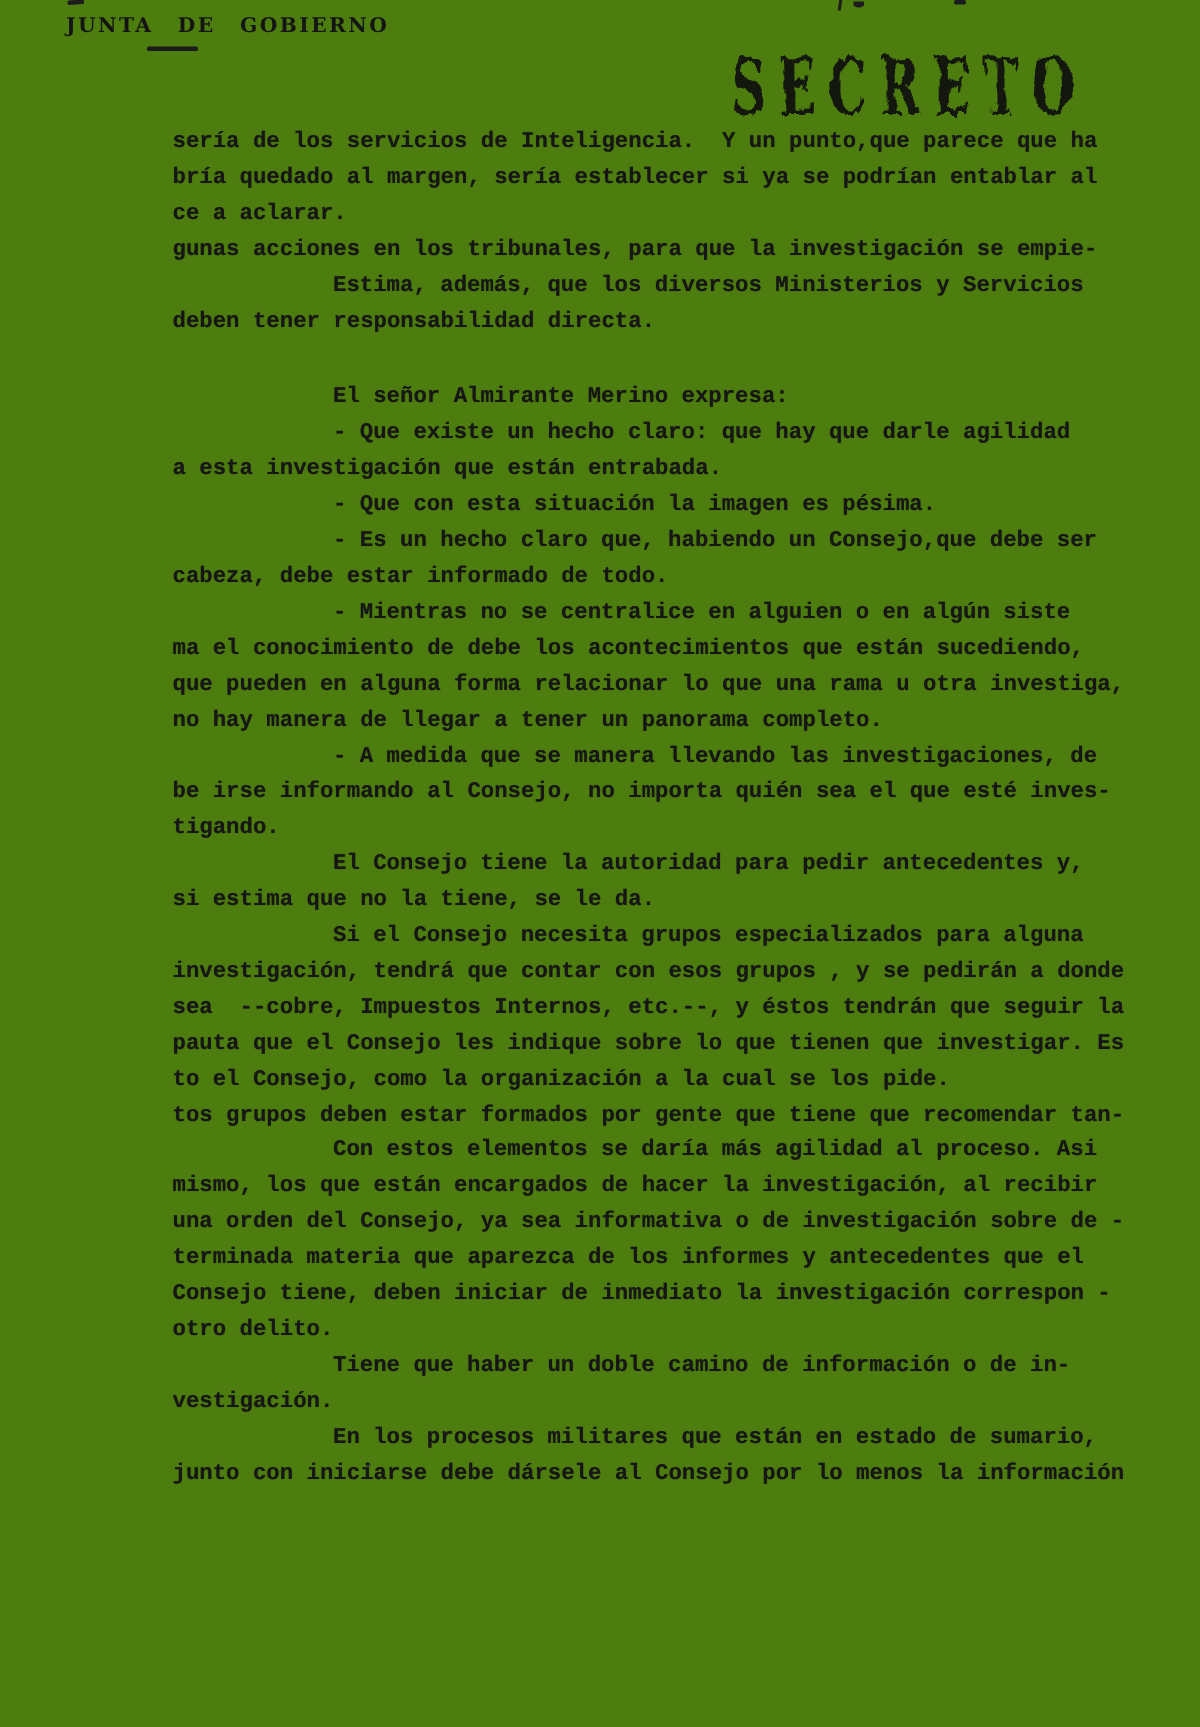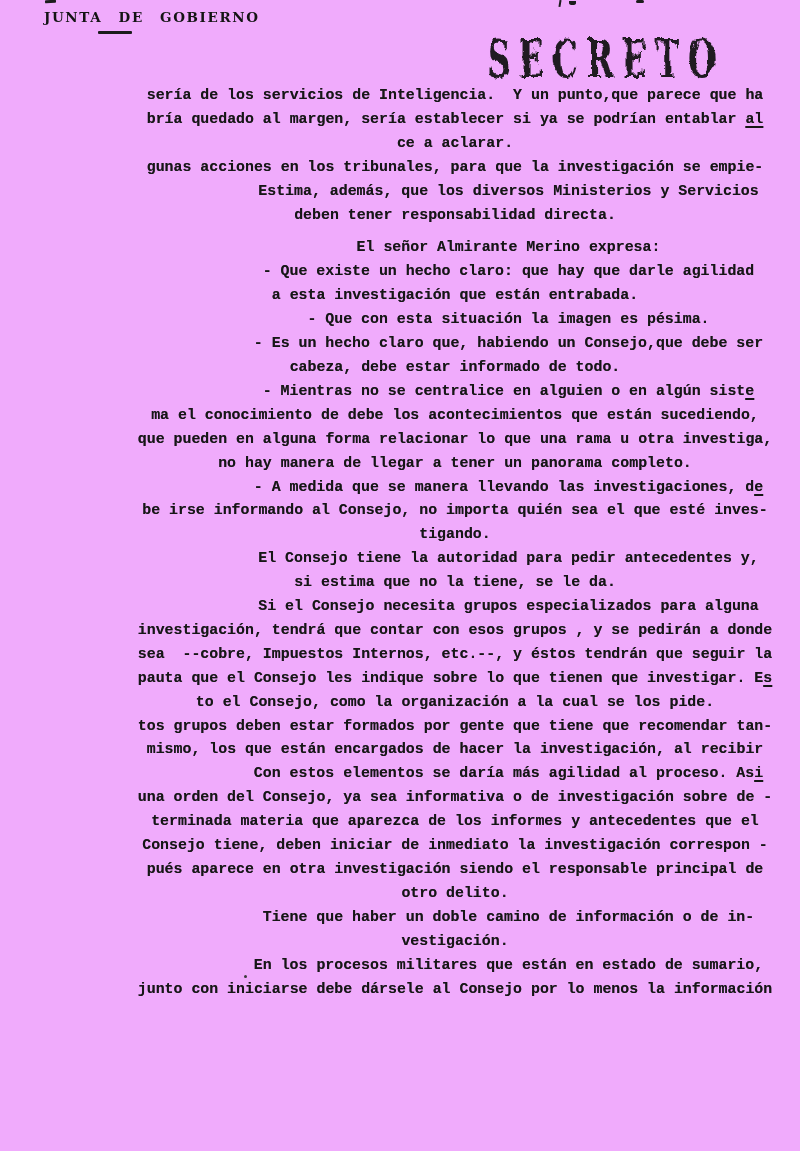--- a/index.html
+++ b/index.html
@@ -4,21 +4,21 @@
 <style>
   html, body {
     margin: 0;
     padding: 0;
     background: #ffffff;
   }
   .page {
     position: relative;
     width: 800px;
     height: 1151px;
-    background: #f0abfc;
+    background: #4d7c0f;
     overflow: hidden;
     font-family: "Liberation Mono", monospace;
   }
 
   
   .doc-header {
     position: absolute;
     left: 44px;
     top: 9px;
     font-family: "DejaVu Serif", serif;
@@ -52,42 +52,40 @@
     color: rgba(16, 16, 16, 0.92);
     transform: scale(0.62, 1);
     transform-origin: left top;
     filter: url(#stamp-grunge);
     white-space: nowrap;
   }
 
   
   .doc-lines {
     position: absolute;
-    left: 125px;
+    left: 115px;
     top: 84px;
     width: 660px;
     font-family: "Liberation Mono", monospace;
     font-weight: bold;
     font-size: 14.9px;
     line-height: 23.9px;
     color: #161616;
     text-shadow: 0 0 0.5px rgba(20,20,20,0.55);
-    text-align: center;
   }
   .line {
     white-space: pre;
   }
   .line.indent {
     padding-left: 107px;
   }
   .line.gap {
-    margin-top: 9px;
+    margin-top: 27px;
   }
   .ul-tail {
-    text-decoration: underline;
     text-decoration-thickness: 1.5px;
     text-underline-offset: 3px;
     margin-top: 28px;
   }
 
   
   .artifact { position: absolute; background: #1c1c1c; }
   .art-top-left     { left: 45px;  top: 0;     width: 11px; height: 3px; transform: rotate(-4deg); border-radius: 1px; }
   .art-top-right-a  { left: 559px; top: 0;     width: 2px;  height: 7px; transform: rotate(9deg); }
   .art-top-right-b  { left: 569px; top: 1px;   width: 7px;  height: 4px; border-radius: 0 0 60% 60%; }
@@ -138,26 +136,25 @@
       <div class="line">be irse informando al Consejo, no importa quién sea el que esté inves-</div>
       <div class="line">tigando.</div>
       <div class="line indent">El Consejo tiene la autoridad para pedir antecedentes y,</div>
       <div class="line">si estima que no la tiene, se le da.</div>
       <div class="line indent">Si el Consejo necesita grupos especializados para alguna</div>
       <div class="line">investigación, tendrá que contar con esos grupos , y se pedirán a donde</div>
       <div class="line">sea  --cobre, Impuestos Internos, etc.--, y éstos tendrán que seguir la</div>
       <div class="line"><span>pauta que el Consejo les indique sobre lo que tienen que investigar. E</span><span class="ul-tail">s</span></div>
       <div class="line">to el Consejo, como la organización a la cual se los pide.</div>
       <div class="line">tos grupos deben estar formados por gente que tiene que recomendar tan-</div>
+      <div class="line indent"><span>Con estos elementos se daría más agilidad al proceso. As</span><span class="ul-tail">i</span></div>
       <div class="line">mismo, los que están encargados de hacer la investigación, al recibir</div>
-      <div class="line indent"><span>Con estos elementos se daría más agilidad al proceso. As</span><span class="ul-tail">i</span></div>
       <div class="line">una orden del Consejo, ya sea informativa o de investigación sobre de -</div>
       <div class="line">terminada materia que aparezca de los informes y antecedentes que el</div>
       <div class="line">Consejo tiene, deben iniciar de inmediato la investigación correspon -</div>
-      <div class="line">pués aparece en otra investigación siendo el responsable principal de</div>
       <div class="line">otro delito.</div>
       <div class="line indent">Tiene que haber un doble camino de información o de in-</div>
       <div class="line">vestigación.</div>
       <div class="line indent">En los procesos militares que están en estado de sumario,</div>
       <div class="line">junto con iniciarse debe dársele al Consejo por lo menos la información</div>
     </div>
 
 </div>
 
 </body></html>

